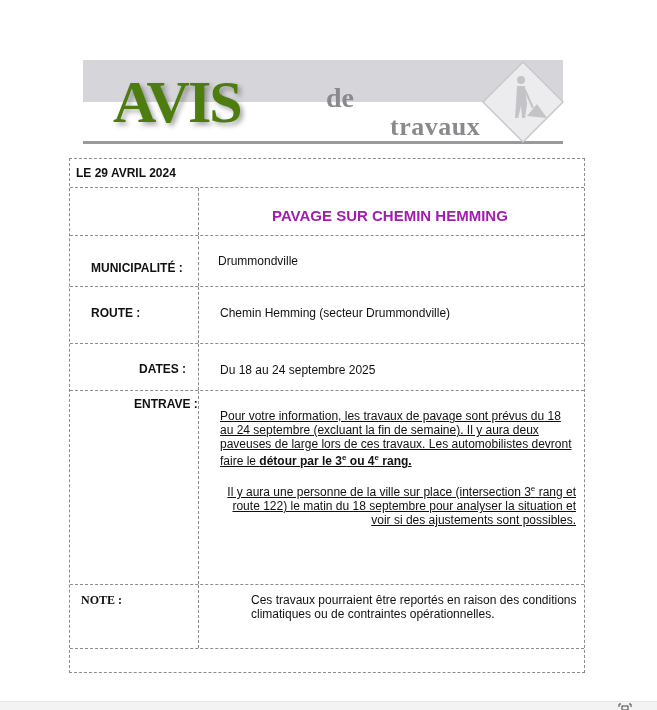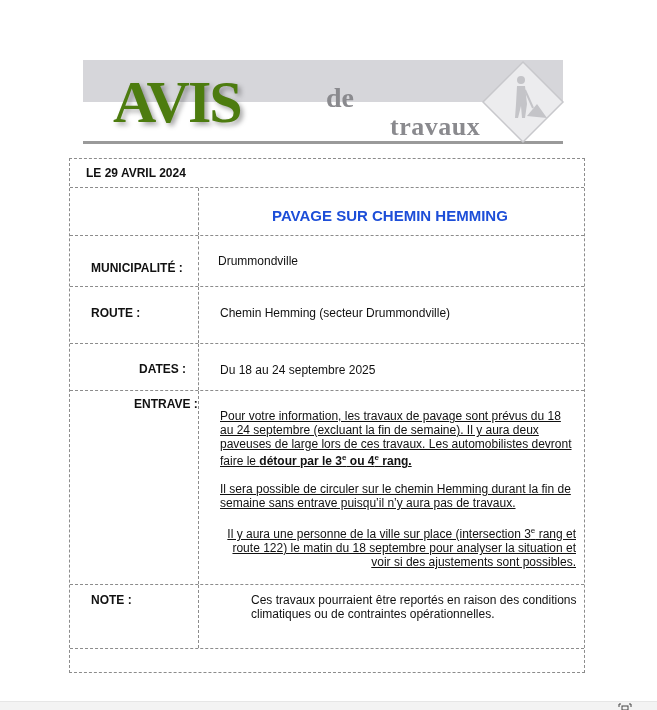--- a/index.html
+++ b/index.html
@@ -29,21 +29,21 @@
 
   .notice {
     position: absolute; left: 69px; top: 158px; width: 516px; height: 515px;
     border: 1px dashed #8c8c8c; box-sizing: border-box;
   }
   .row { position: absolute; left: 0; width: 100%; border-top: 1px dashed #8c8c8c; box-sizing: border-box; }
   .row.first { border-top: none; }
   .coldiv { position: absolute; left: 128px; top: 0; bottom: 0; border-left: 1px dashed #8c8c8c; }
   .lbl { position: absolute; font-weight: bold; font-size: 12px; color: #111; }
   .val { position: absolute; font-size: 12px; color: #111; line-height: 14px; }
-  .title { position: absolute; font-weight: bold; font-size: 15px; color: #1d4ed8; }
+  .title { position: absolute; font-weight: bold; font-size: 15px; color: #a21caf; }
   .para { margin: 0 0 14px 0; text-decoration: underline; }
   .para:last-child { margin-bottom: 12px; text-align: right; }
   .bottombar {
     position: absolute; left: 0; top: 701px; width: 657px; height: 9px; background: #f3f3f3; border-top: 1px solid #e6e6e6;
   }
   .corner-icon { position: absolute; left: 618px; top: 703px; width: 14px; height: 7px; }
 </style>
 </head>
 <body>
 
@@ -58,21 +58,21 @@
     <circle cx="40" cy="20" r="4" fill="#c4c4c8"></circle>
     <path d="M36 26 L44 26 L46 44 L44 58 L41 58 L40 46 L37 58 L34 58 L35 44 Z" fill="#c4c4c8"></path>
     <path d="M44 30 L52 48" stroke="#c4c4c8" stroke-width="2"></path>
     <path d="M46 56 L56 44 L66 58 Z" fill="#c4c4c8"></path>
   </svg>
 </div>
 
 <div class="notice">
 
   <div class="row first" style="top:0; height:28px;">
-    <div class="lbl" style="left:16px; top:7px;">LE 29 AVRIL 2024</div>
+    <div class="lbl" style="left:6px; top:7px;">LE 29 AVRIL 2024</div>
   </div>
 
   <div class="row" style="top:28px; height:48px;">
     <div class="coldiv"></div>
     <div class="title" style="left:202px; top:19px;">PAVAGE SUR CHEMIN HEMMING</div>
   </div>
 
   <div class="row" style="top:76px; height:51px;">
     <div class="coldiv"></div>
     <div class="lbl" style="left:21px; top:25px;">MUNICIPALITÉ :</div>
@@ -89,28 +89,27 @@
     <div class="coldiv"></div>
     <div class="lbl" style="left:21px; top:18px;padding-left:48px;">DATES :</div>
     <div class="val" style="left:150px; top:19px;text-align:center;">Du 18 au 24 septembre 2025</div>
   </div>
 
   <div class="row" style="top:231px; height:194px;">
     <div class="coldiv"></div>
     <div class="lbl" style="left:21px; top:6px;padding-left:43px;">ENTRAVE :</div>
     <div class="val" style="left:150px; top:18px; width:356px;">
       <p class="para"><span>Pour votre information, les travaux de pavage sont prévus du 18 au 24 septembre (excluant la fin de semaine). Il y aura deux paveuses de large lors de ces travaux. Les automobilistes devront faire le </span><b><span>détour par le 3</span><sup style="font-size:8px;">e</sup><span> ou 4</span><sup style="font-size:8px;">e</sup><span> rang.</span></b></p>
-      <p class="para">Il sera possible de circuler sur le chemin Hemming durant la fin de semaine sans entrave puisqu’il n’y aura pas de travaux.</p>
       <p class="para"><span>Il y aura une personne de la ville sur place (intersection 3</span><sup style="font-size:8px;">e</sup><span> rang et route 122) le matin du 18 septembre pour analyser la situation et voir si des ajustements sont possibles.</span></p>
     </div>
   </div>
 
   <div class="row" style="top:425px; height:64px;">
     <div class="coldiv"></div>
-    <div class="lbl" style="left:21px; top:8px;">NOTE :</div>
+    <div class="lbl" style="left:11px; top:8px;font-family:Liberation Serif, serif;">NOTE :</div>
     <div class="val" style="left:148px; top:8px; width:356px;margin-left:33px;">Ces travaux pourraient être reportés en raison des conditions climatiques ou de contraintes opérationnelles.</div>
   </div>
 
   <div class="row" style="top:489px; height:25px;"></div>
 </div>
 
 <div class="bottombar"></div>
 <svg class="corner-icon" viewBox="0 0 14 7">
   <path d="M1 4 L1 1 L3 1 M11 1 L13 1 L13 4" stroke="#444" stroke-width="1" fill="none"></path>
   <rect x="4" y="3" width="6" height="4" fill="none" stroke="#444" stroke-width="1"></rect>

